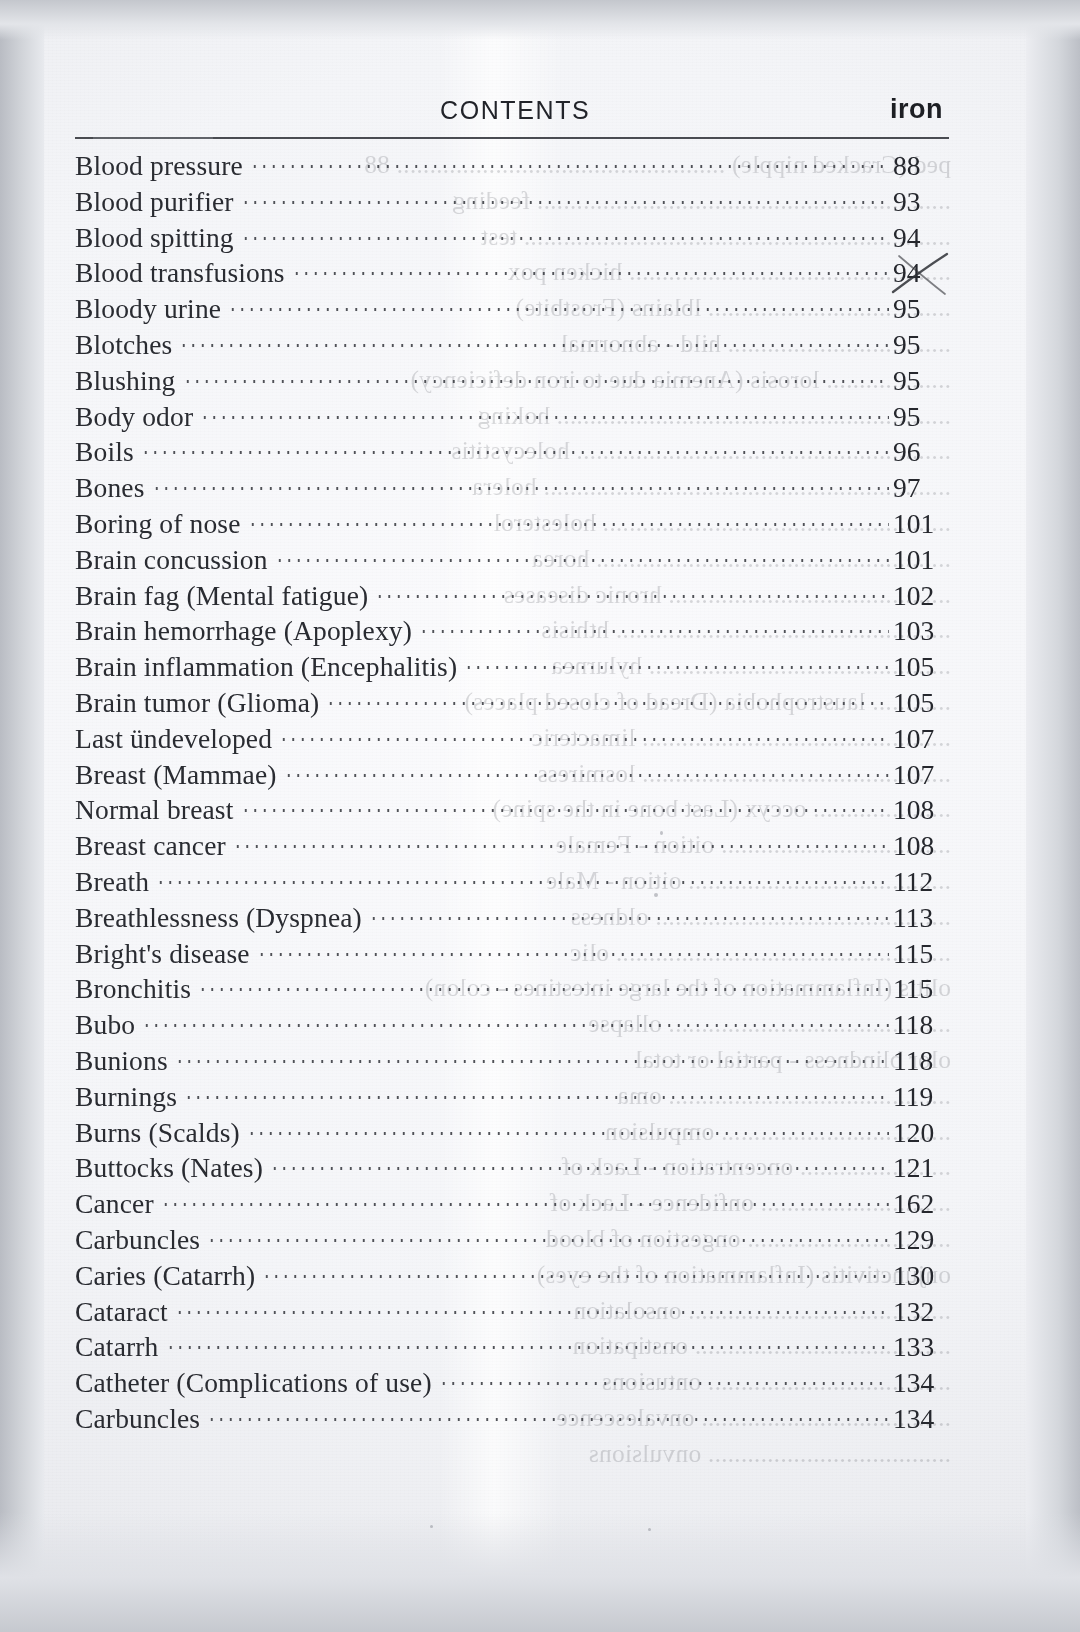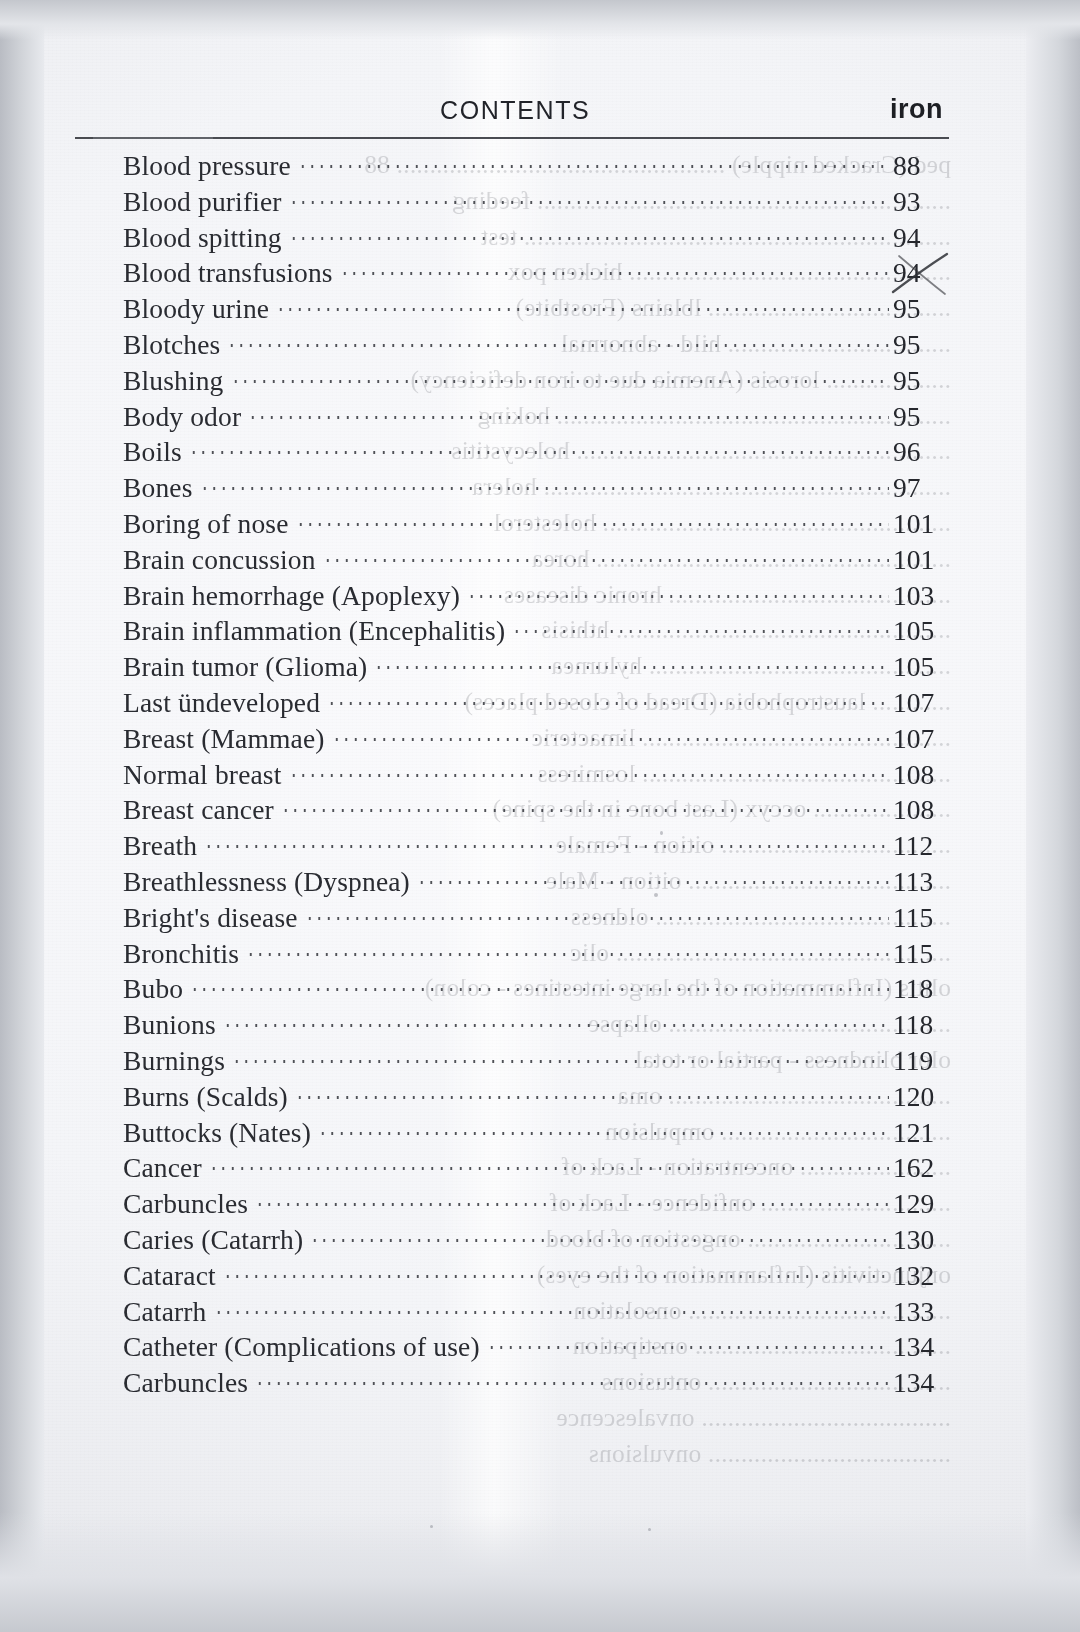--- a/index.html
+++ b/index.html
@@ -78,21 +78,20 @@
 
   
   #toc{
     position:absolute;left:75px;top:150px;width:876px;
   }
   .row{
     position:relative;
     height:35.8px;
     display:flex;align-items:baseline;
     white-space:nowrap;
-    margin-left:48px;
   }
   .entry{
     font-size:27.5px;
     color:#2a2c32;
     letter-spacing:.15px;
     flex:0 0 auto;
     padding-right:7px;
   }
   .leader{
     flex:1 1 auto;
@@ -326,20 +325,25 @@
         <span class="entry">Boring of nose</span>
         <span class="leader"></span>
         <span class="pageno">101</span>
       </div>
       <div class="row">
         <span class="entry">Brain concussion</span>
         <span class="leader"></span>
         <span class="pageno">101</span>
       </div>
       <div class="row">
+        <span class="entry">Brain fag (Mental fatigue)</span>
+        <span class="leader"></span>
+        <span class="pageno">102</span>
+      </div>
+      <div class="row">
         <span class="entry">Brain hemorrhage (Apoplexy)</span>
         <span class="leader"></span>
         <span class="pageno">103</span>
       </div>
       <div class="row">
         <span class="entry">Brain inflammation (Encephalitis)</span>
         <span class="leader"></span>
         <span class="pageno">105</span>
       </div>
       <div class="row">

